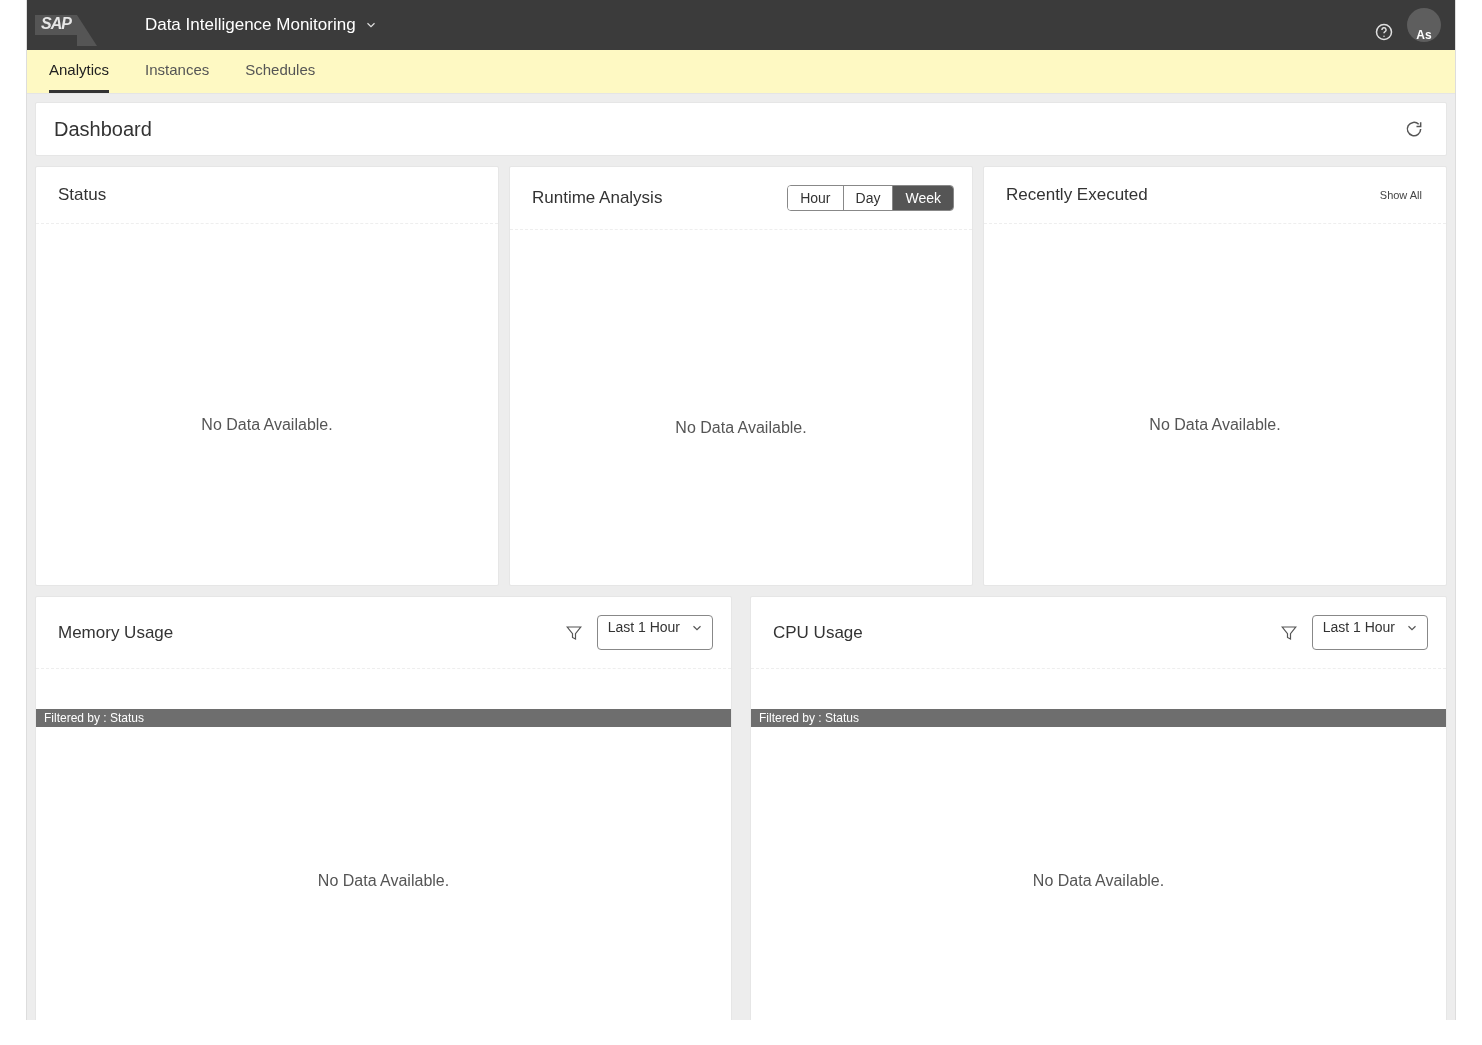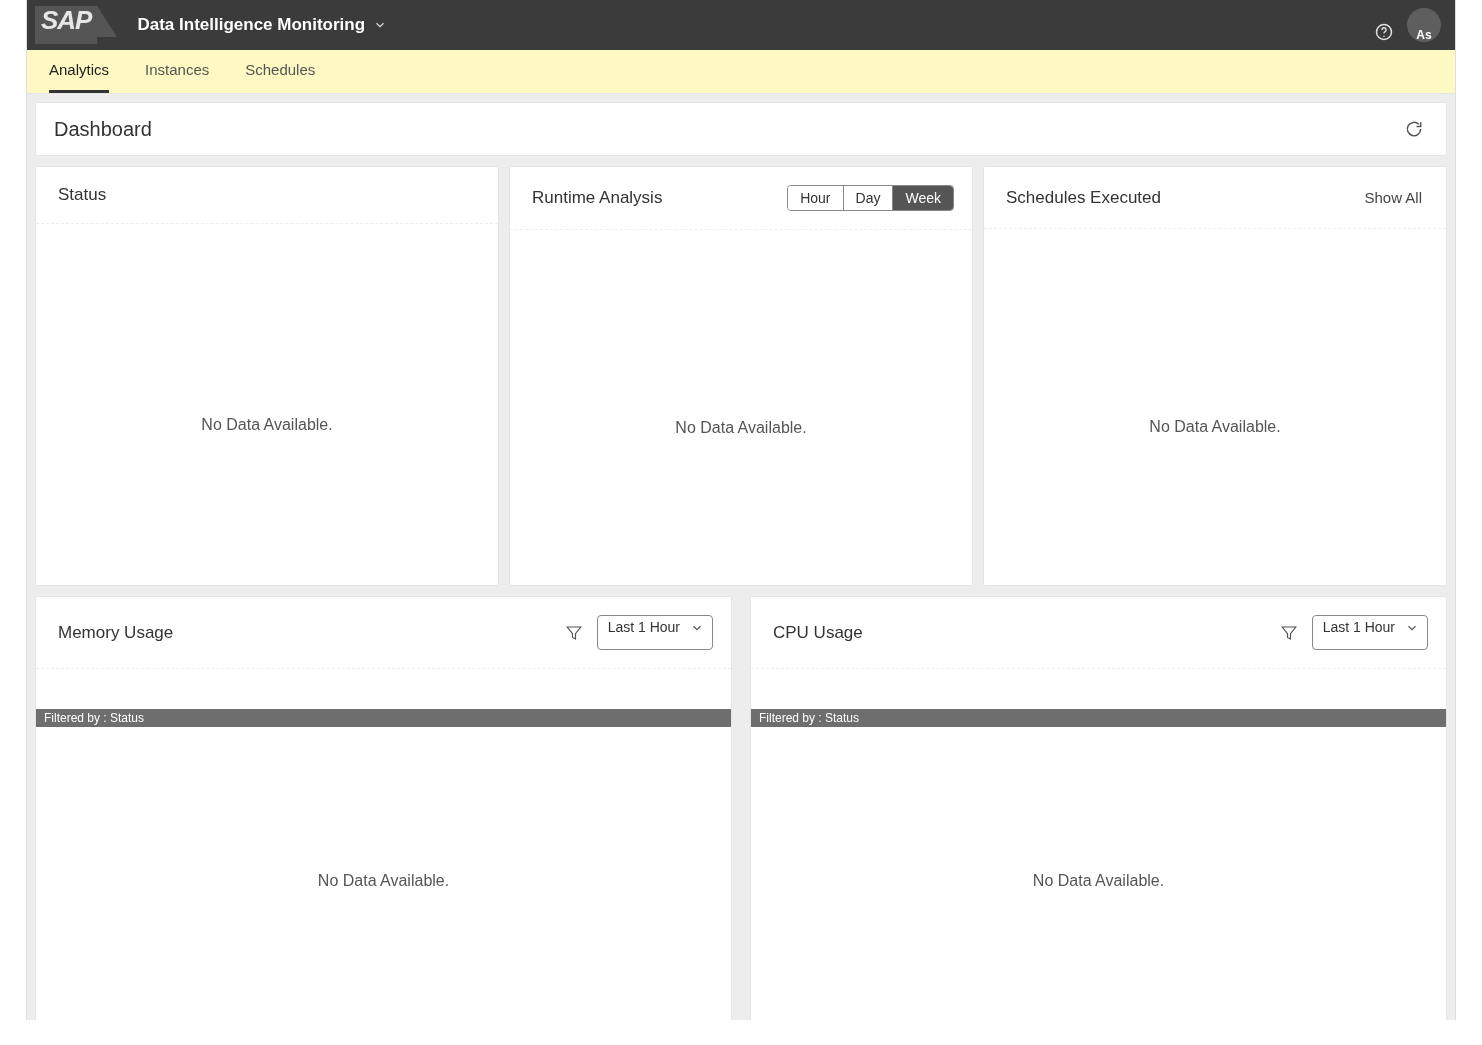--- a/index.html
+++ b/index.html
@@ -26,42 +26,42 @@
       background: #3b3b3b;
       height: 50px;
       display: flex;
       align-items: center;
       padding: 0 14px 0 8px;
       color: #fff;
     }
     .sap-logo {
       font-weight: 900;
       font-style: italic;
-      font-size: 26px;
+      font-size: 16px;
       letter-spacing: -1px;
       color: #e6e6e6;
       background: #555;
-      padding: 0 6px 10px 6px;
+      padding: 0 6px 2px 6px;
       line-height: 1.1;
       margin-right: 24px;
       position: relative;
     }
     .sap-logo::after {
       content: "";
       position: absolute;
       top: 0;
       right: -20px;
       width: 0; height: 0;
       border-top: 31px solid transparent;
       border-left: 20px solid #555;
     }
     .product-title {
-      margin-left: 16px;
+      margin-left: 44px;
       font-size: 17px;
-      font-weight: 700;
+      font-weight: 400;
       color: #fff;
       display: flex;
       align-items: center;
       gap: 8px;
     }
     .shell-spacer { flex: 1; }
     .shell-icon-btn {
       width: 34px; height: 34px;
       display: flex; align-items: flex-end; justify-content: center;
       cursor: pointer;
@@ -172,21 +172,21 @@
       padding: 4px 12px;
       cursor: pointer;
       color: #333;
       border-left: 1px solid #888;
       background: #fff;
     }
     .seg-btn:first-child { border-left: none; }
     .seg-btn.active { background: #555; color: #fff; }
 
     .link-btn {
-      font-size: 15px;
+      font-size: 11px;
       color: #444;
       cursor: pointer;
       padding: 4px 6px;
     }
 
     
     .select-like {
       display: flex; align-items: flex-end;
       border: 1px solid #888; border-radius: 4px;
       padding: 3px 8px 14px 10px;
@@ -275,21 +275,21 @@
             <div class="seg-btn active">Week</div>
           </div>
         </div>
         <div class="tile-body">
           <span>No Data Available.</span>
         </div>
       </div>
 
       <div class="tile">
         <div class="tile-header">
-          <div class="tile-title">Schedules Executed</div>
+          <div class="tile-title">Recently Executed</div>
           <div class="link-btn">Show All</div>
         </div>
         <div class="tile-body">
           <span>No Data Available.</span>
         </div>
       </div>
 
     </div>
 
     <div class="row-bottom">

